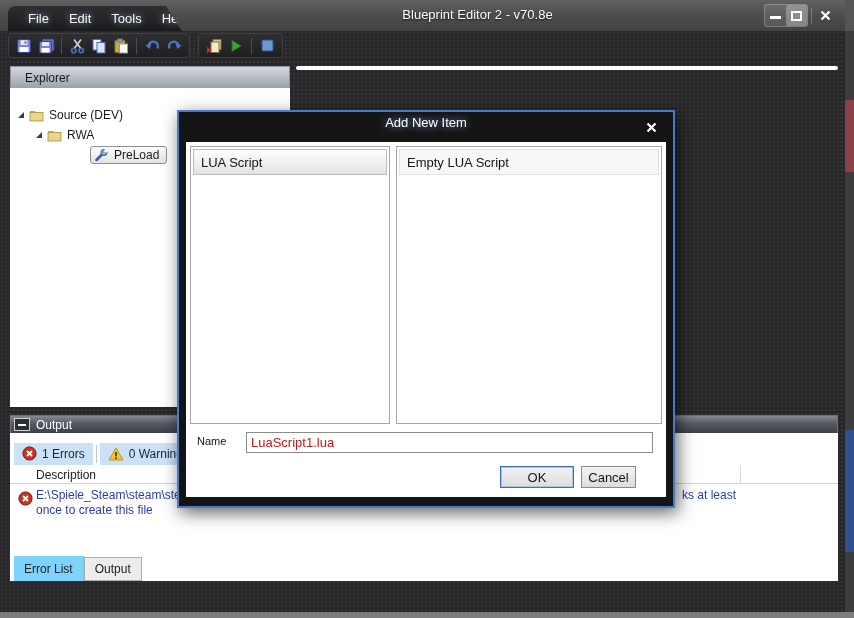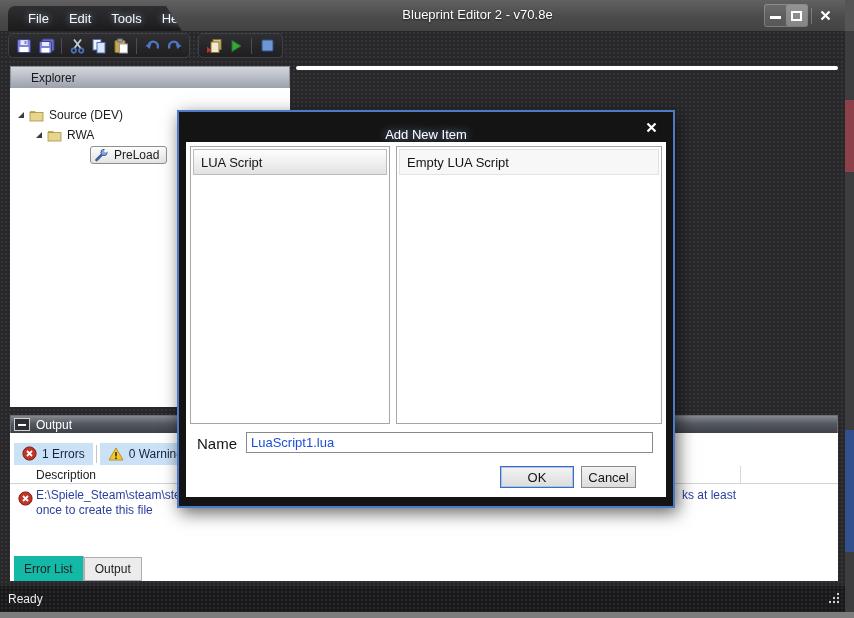--- a/index.html
+++ b/index.html
@@ -43,21 +43,21 @@
   .tb-group { position:absolute; top:2px; height:25px; display:flex; align-items:center;
     background:linear-gradient(#2f2f32,#1f1f22); border:1px solid #404045; border-radius:5px;
     padding:0 4px; }
   .tb-g1 { left:8px; } .tb-g2 { left:198px; }
   .tb-btn { width:22px; height:21px; display:flex; align-items:center; justify-content:center; }
   .tb-sep { width:1px; height:16px; background:#4c4c52; margin:0 4px; }
 
   
   .explorer { position:absolute; left:10px; top:66px; width:280px; height:341px; z-index:10; }
   .explorer-header { height:22px; background:linear-gradient(#d4d8de,#b4b9c2 55%,#9ba1ac);
-    display:flex; align-items:center; padding-left:20px; font-size:12px; color:#17181c;
+    display:flex; align-items:center; padding-left:14px; font-size:12px; color:#17181c;
     border:1px solid #8b9099; border-bottom:none; }
   .explorer-body { position:absolute; top:22px; left:0; right:0; bottom:0; background:#fff; }
   .tree-row { display:flex; align-items:center; height:20px; font-size:12px; color:#1b1b1b; }
   .expander { width:0; height:0; border-left:6px solid transparent; border-bottom:6px solid #3c3c3c;
     margin-right:5px; }
   .tree-icon { margin-right:5px; display:flex; }
   .sel-pill { display:inline-flex; align-items:center; border:1px solid #8f8f8f; border-radius:3px;
     background:linear-gradient(#fdfdfd,#e3e3e3); padding:1px 7px 1px 3px; }
 
   
@@ -81,51 +81,51 @@
     border-bottom:1px solid #d2d2d2; font-size:12px; color:#222; }
   .col-header .desc { position:absolute; left:26px; top:2px; }
   .col-div { position:absolute; left:730px; top:0; width:1px; height:18px; background:#d8d8d8; }
   .error-row { position:absolute; left:0; right:0; top:52px; height:34px; }
   .error-row .err-ic { position:absolute; left:8px; top:6px; }
   .err-text { position:absolute; font-size:12px; color:#2b3f9e; }
   .err-l1a { left:26px; top:3px; } .err-l1b { left:672px; top:3px; } .err-l2 { left:26px; top:18px; }
   .output-tabs { position:absolute; left:0; right:0; bottom:0; height:25px; background:#fff;
     display:flex; align-items:stretch; padding-left:4px; }
   .otab { font-size:12px; color:#222; display:flex; align-items:center; padding:0 10px; }
-  .otab-active { background:#14b8a6; border-right:1px solid #b3b3b3; }
+  .otab-active { background:#7dd3fc; border-right:1px solid #b3b3b3; }
   .otab-idle { background:#ececec; border:1px solid #adadad; margin:1px 0 0 0; }
 
   
   .statusbar { position:absolute; left:0; right:0; bottom:0; height:26px;
     background-color:#19191b;
     background-image:radial-gradient(circle, #29292c 1px, transparent 1.2px); background-size:4px 4px;
     display:flex; align-items:center; padding-left:8px; color:#ececec; font-size:12px; }
   .grip { position:absolute; right:5px; bottom:4px; }
 
   
   .dialog { position:absolute; left:177px; top:110px; width:498px; height:398px;
     border:2px solid #4a7ac8; background:#141414; z-index:50;
     box-shadow:3px 5px 16px rgba(0,0,0,.6); }
   .dialog-title { position:absolute; left:0; right:0; top:0; height:30px; }
   .dialog-title .txt { position:absolute; left:0; right:0; top:3px; text-align:center;
-    color:#fff; font-size:13px; text-shadow:0 0 8px rgba(150,195,255,.9);margin-top:12px; }
+    color:#fff; font-size:13px; text-shadow:0 0 8px rgba(150,195,255,.9); }
   .dialog-close { position:absolute; right:10px; top:6px; width:24px; height:18px;
     display:flex; align-items:center; justify-content:center; }
   .dialog-content { position:absolute; left:7px; right:7px; top:30px; bottom:9px; background:#fff; }
   .list-box { position:absolute; top:4px; height:278px; border:1px solid #a6a6a6; background:#fff; }
   .lb-left { left:4px; width:200px; }
   .lb-right { left:210px; right:4px; }
   .lb-item { margin:2px; height:26px; display:flex; align-items:center; padding-left:7px;
     font-size:13px; color:#141414; }
   .lb-item-sel { background:linear-gradient(#fefefe,#e2e2e2); border:1px solid #bcbcbc; }
   .lb-item-plain { background:#f7f7f7; border:1px solid #e3e3e3; }
-  .name-label { position:absolute; left:11px; top:293px; font-size:15px; color:#141414; }
+  .name-label { position:absolute; left:11px; top:293px; font-size:11px; color:#141414; }
   .name-input { position:absolute; left:60px; top:290px; width:407px; height:21px;
     border:1px solid #8a8a8a; font-family:"Liberation Sans",sans-serif; font-size:13px;
-    color:#1d4ed8; padding:0 4px; background:#fff; outline:none; }
+    color:#b91c1c; padding:0 4px; background:#fff; outline:none; }
   .dlg-btn { position:absolute; top:324px; height:22px; font-family:"Liberation Sans",sans-serif;
     font-size:13px; color:#141414; background:linear-gradient(#f3f3f3,#dcdcdc); cursor:default; }
   .btn-ok { left:314px; width:74px; border:1px solid #3f6cc0; box-shadow:inset 0 0 0 1px #a8c4ea; }
   .btn-cancel { left:395px; width:55px; border:1px solid #8a8a8a; }
 </style>
 </head>
 <body>
 
 <div class="stage">
   <div class="window dotted">
@@ -316,33 +316,20 @@
           <span class="err-text err-l1b">ks at least</span>
           <span class="err-text err-l2">once to create this file</span>
         </div>
       </div>
       <div class="output-tabs">
         <div class="otab otab-active">Error List</div>
         <div class="otab otab-idle">Output</div>
       </div>
     </div>
 
-    <div class="statusbar">
-      <span>Ready</span>
-      <span class="grip">
-        <svg width="13" height="13">
-          <rect x="10" y="1" width="2" height="2" fill="#cfcfcf"></rect>
-            <rect x="10" y="5" width="2" height="2" fill="#cfcfcf"></rect>
-          <rect x="10" y="9" width="2" height="2" fill="#cfcfcf"></rect>
-            <rect x="6" y="5" width="2" height="2" fill="#cfcfcf"></rect>
-          <rect x="6" y="9" width="2" height="2" fill="#cfcfcf"></rect>
-            <rect x="2" y="9" width="2" height="2" fill="#cfcfcf"></rect>
-        </svg>
-      </span>
-    </div>
   </div>
 
   <div class="backdrop-right">
     <span class="sliver-top"></span>
     <span class="sliver-red"></span>
     <span class="sliver-blue"></span>
   </div>
 
   <div class="dialog">
     <div class="dialog-title">

